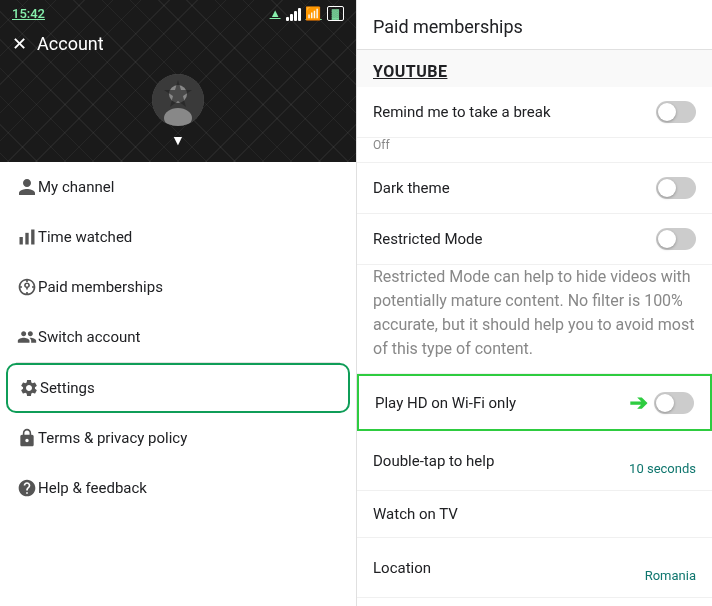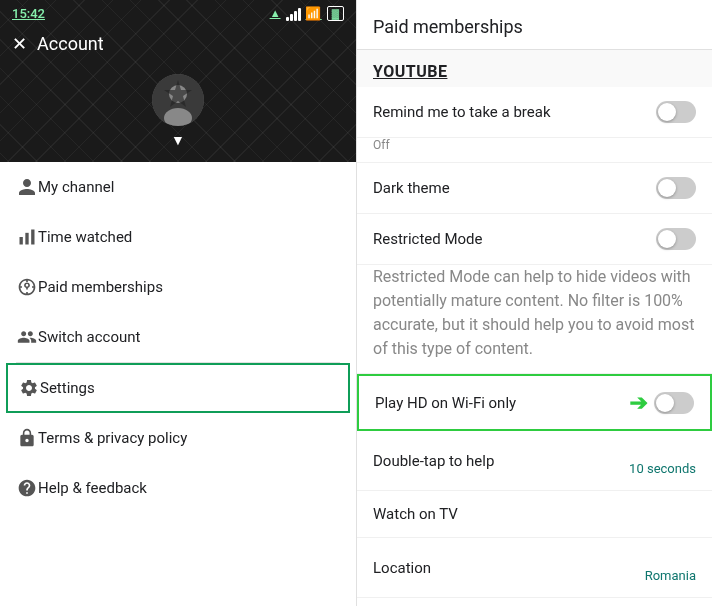--- a/index.html
+++ b/index.html
@@ -124,21 +124,21 @@
       text-align: left;
       font-size: 15px;
       color: #202124;
     }
 
     .menu-item.active {
       border: 2px solid #0f9d58;
       margin: 0 6px;
       width: calc(100% - 12px);
       padding: 12px 10px;
-      border-radius: 0;
+      border-radius: 10px;
     }
 
     .menu-icon {
       width: 22px;
       height: 22px;
       display: flex;
       align-items: center;
       justify-content: center;
       color: #555;
       font-size: 18px;

